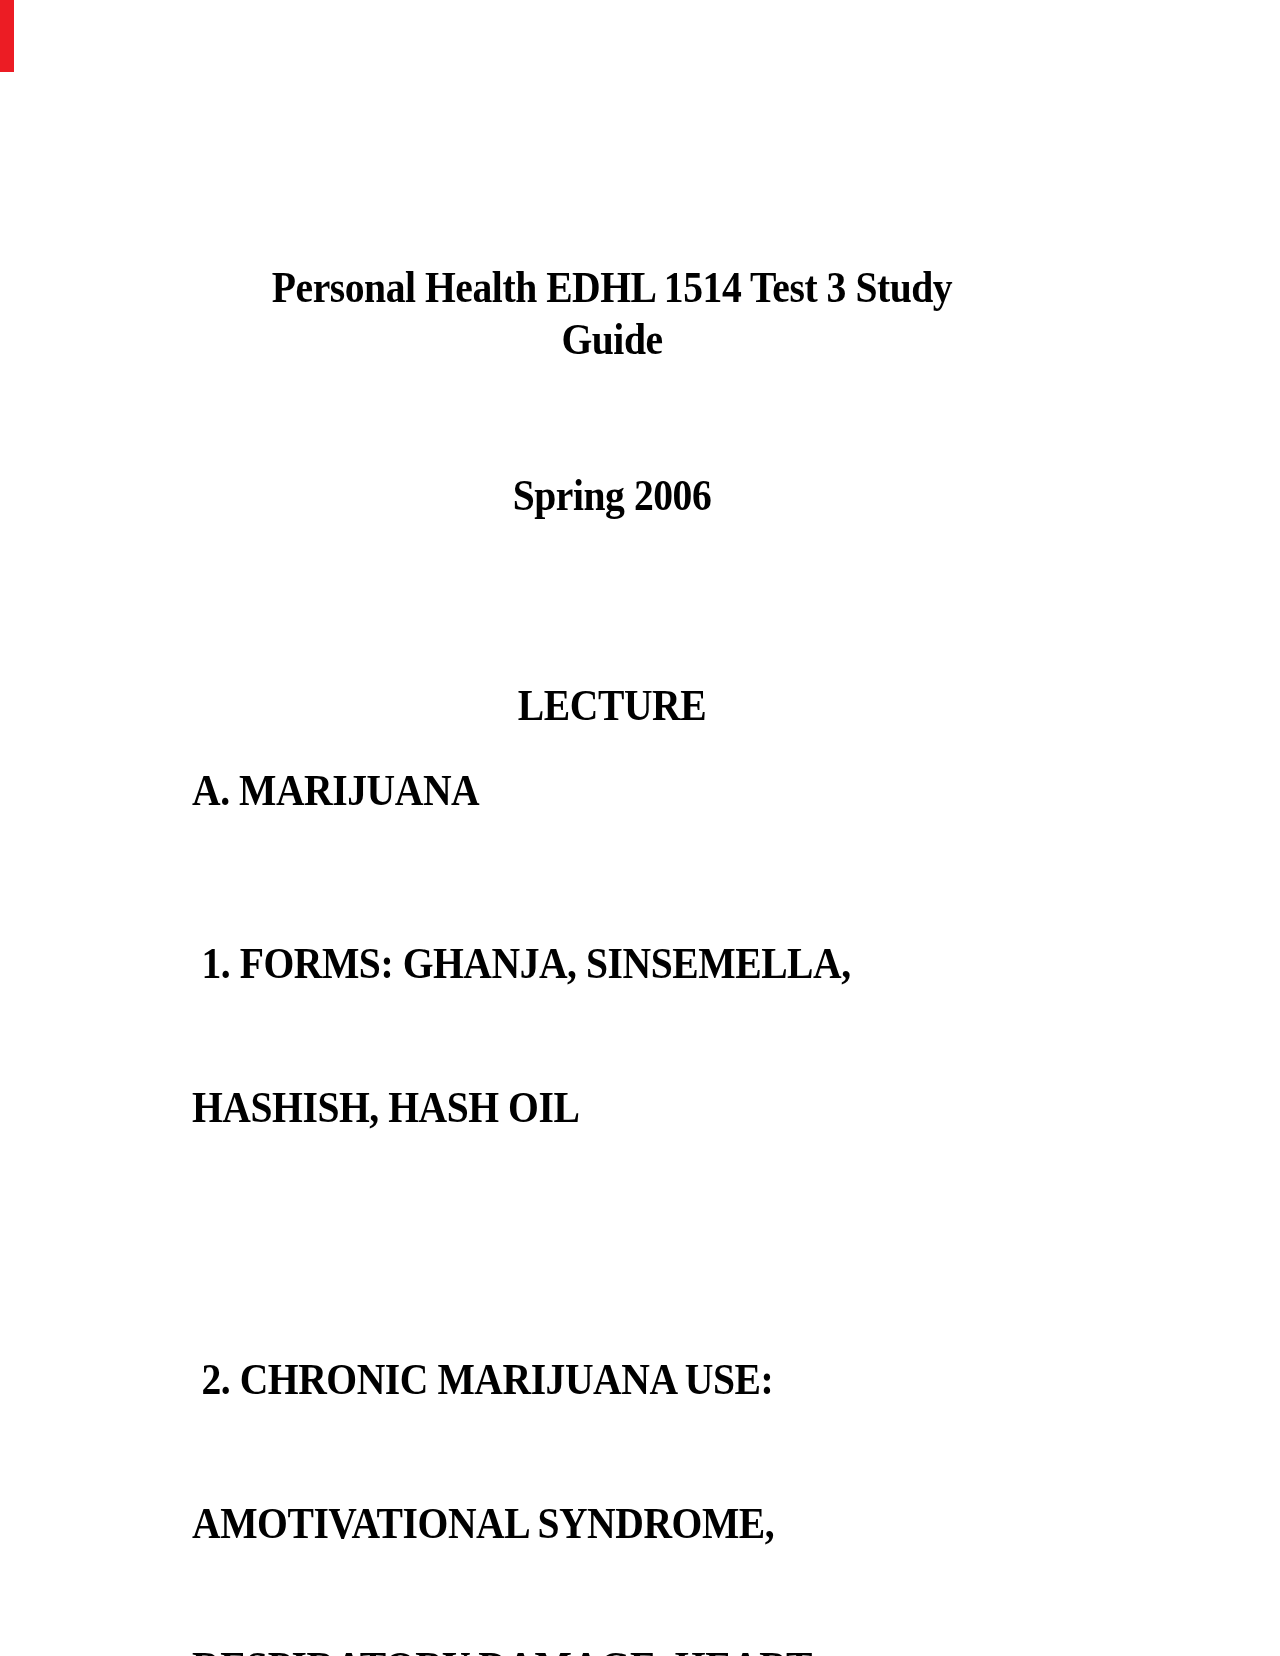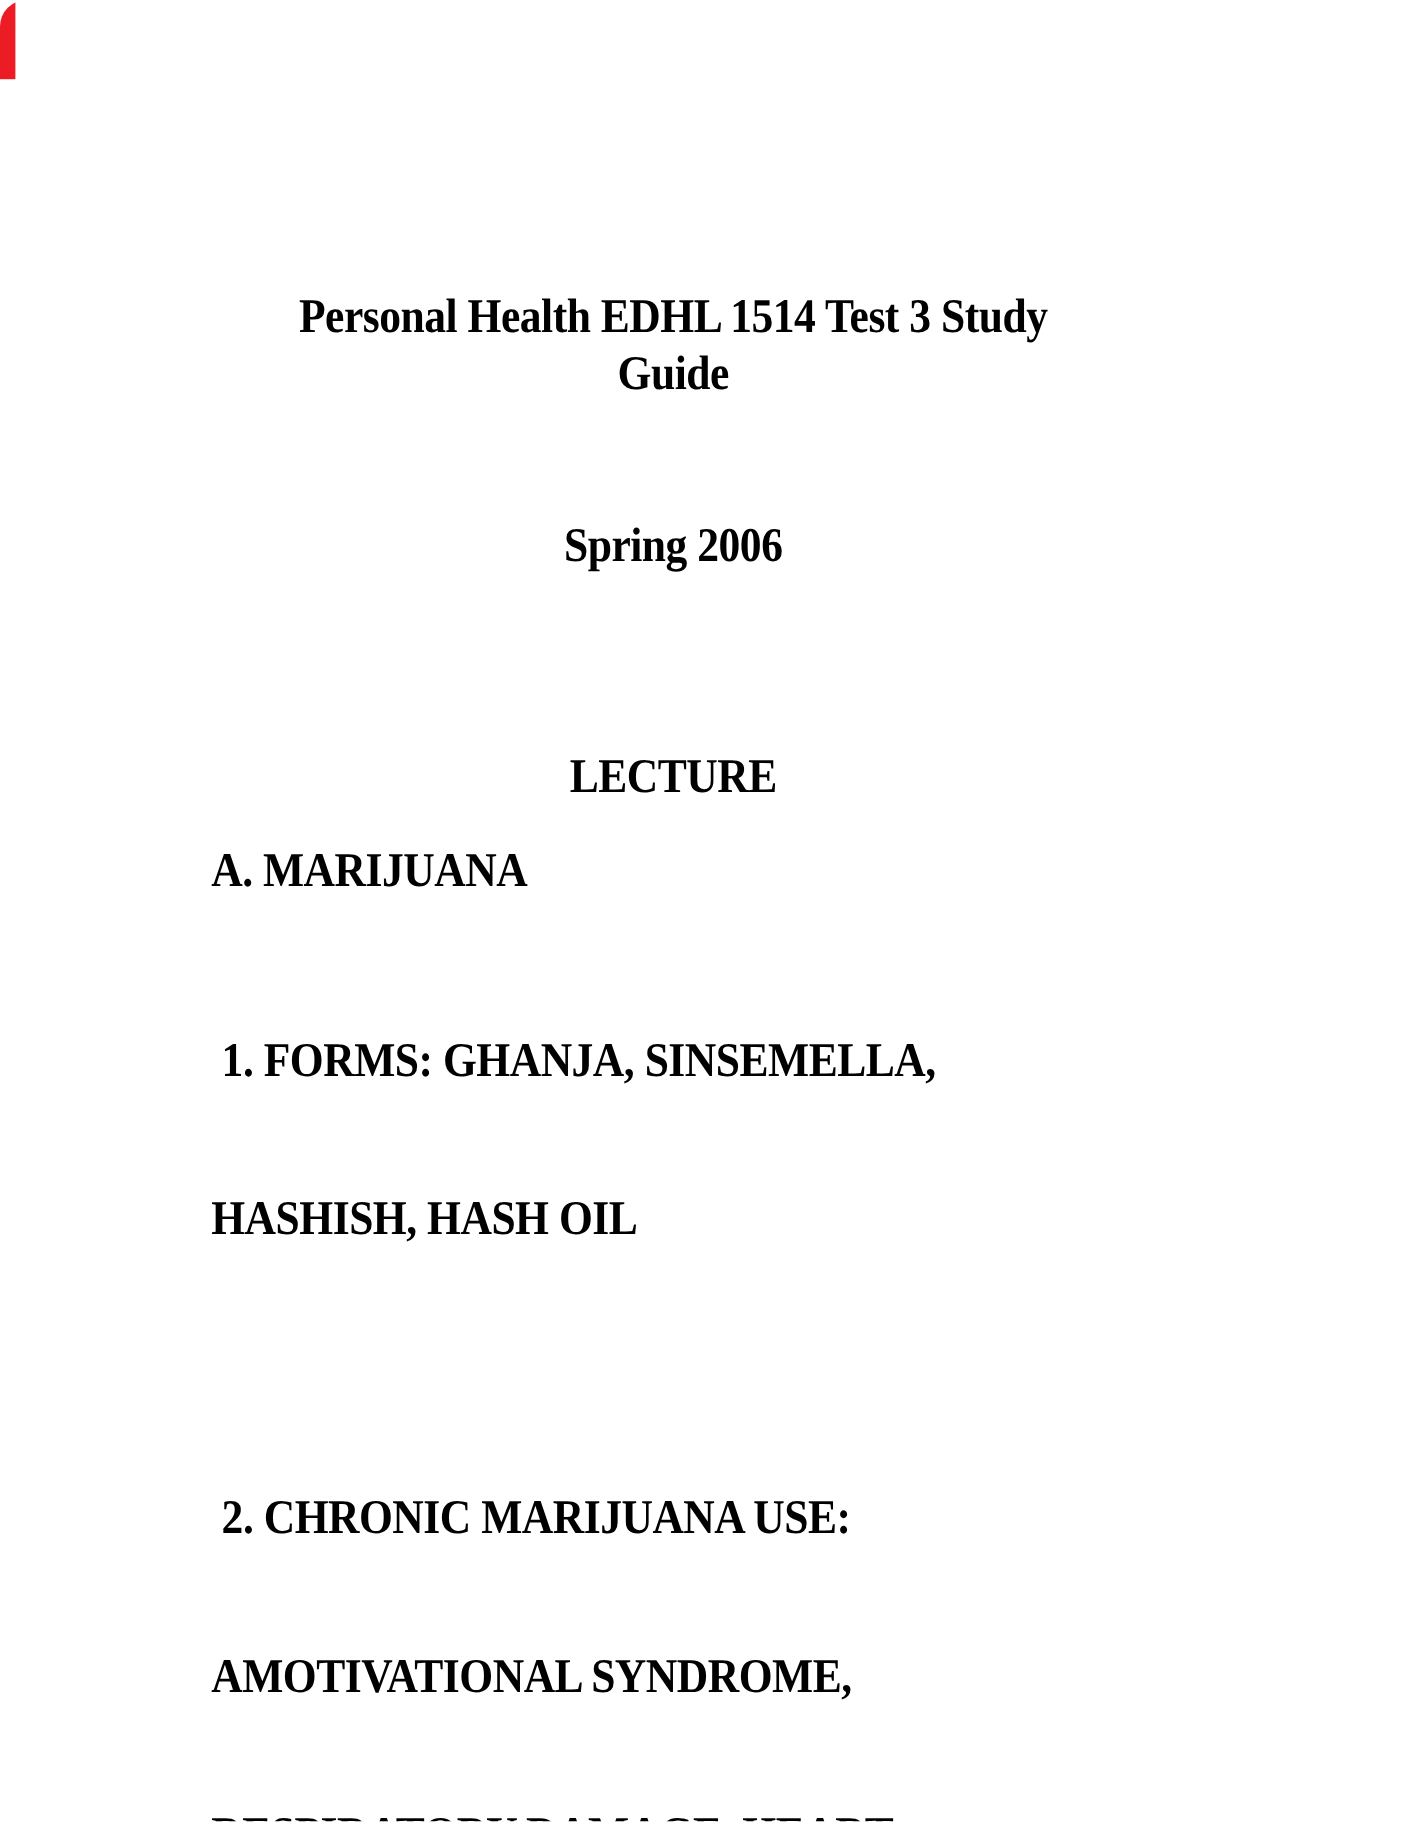--- a/index.html
+++ b/index.html
@@ -8,21 +8,20 @@
     height: 1656px;
     background: #ffffff;
     font-family: "Liberation Serif", "DejaVu Serif", serif;
   }
   .page {
     position: relative;
     width: 1280px;
     height: 1656px;
     background: #ffffff;
     overflow: hidden;
-    border-radius: 24px;
   }
   .red-marker {
     position: absolute;
     left: 0;
     top: 0;
     width: 14px;
     height: 72px;
     background: #ec1c24;
   }
   .doc {

